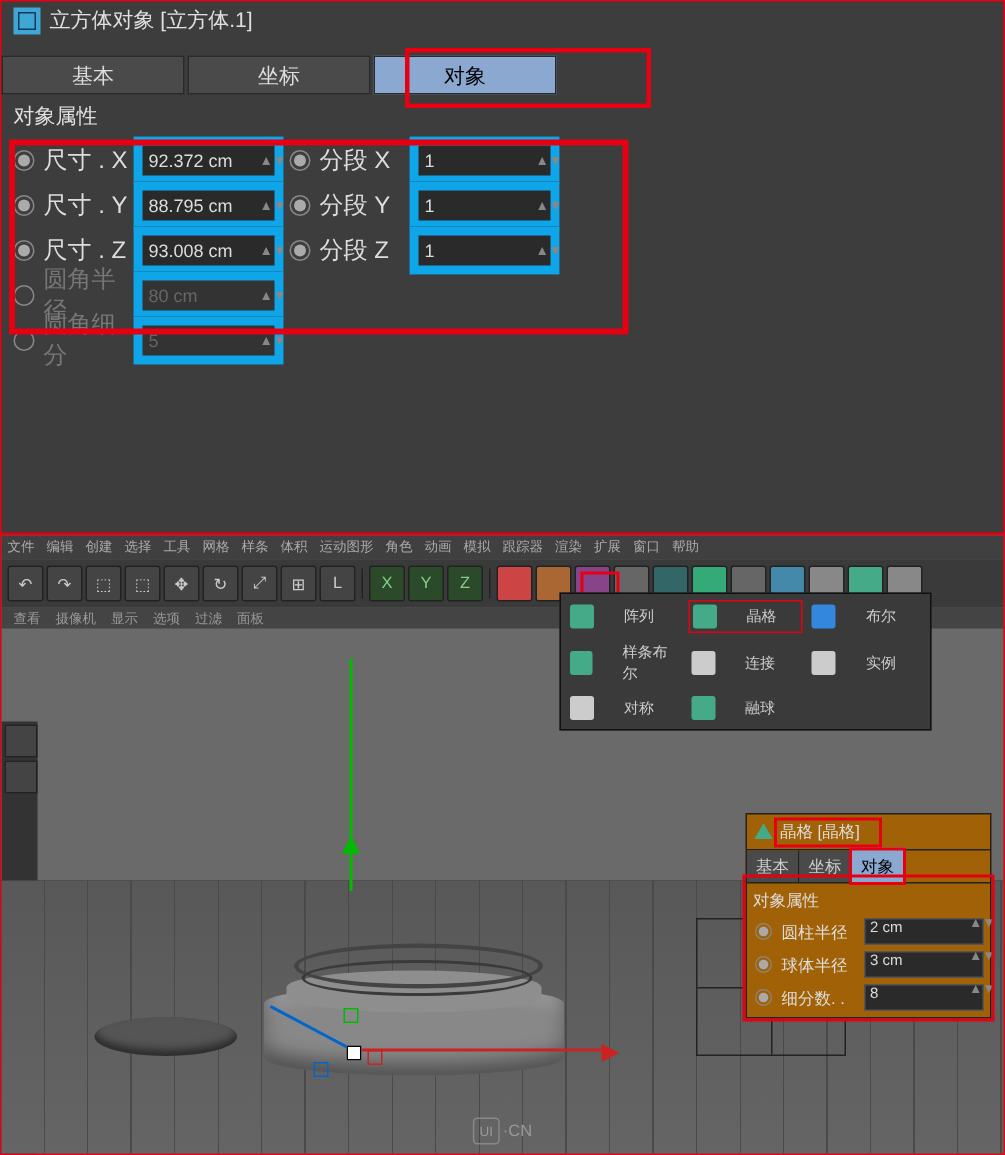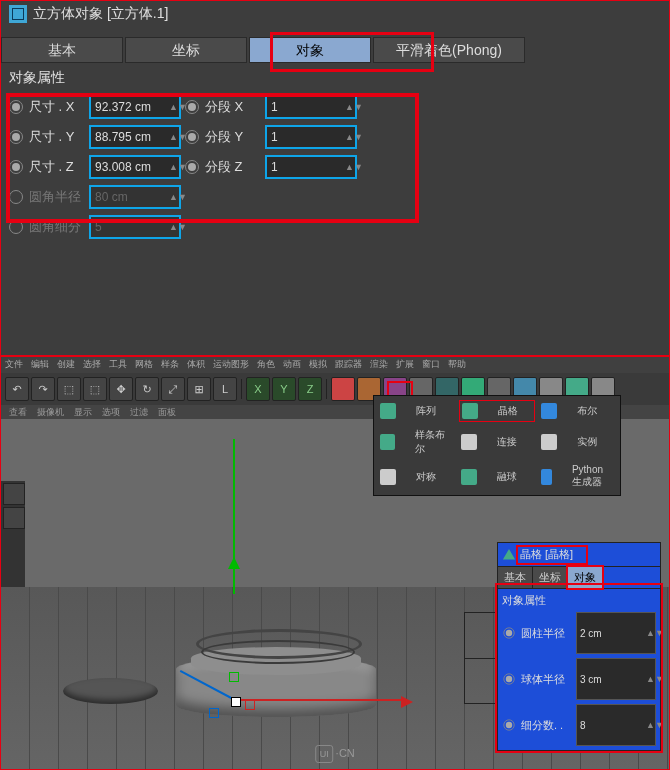--- a/index.html
+++ b/index.html
@@ -11,23 +11,23 @@
 .tab-row{display:flex;height:26px}
 .tab{flex:0 0 120px;text-align:center;line-height:24px;background:#4a4a4a;border:1px solid #2a2a2a;color:#ddd;font-size:14px;margin-right:2px}
 .tab.active{background:#8aa8d0;color:#000}
 .tab.phong{flex:0 0 150px}
 .red-box-tab{position:absolute;left:269px;top:31px;width:158px;height:34px;border:3px solid #e60012;pointer-events:none}
 .sec-title{padding:6px 8px;font-size:14px;color:#e0e0e0}
 .prop-grid{display:flex;flex-direction:column;gap:6px;padding:2px 8px}
 .prop-row{display:flex;align-items:center;gap:4px;height:24px}
 .radio{width:12px;height:12px;border:1px solid #888;border-radius:50%;display:inline-block;margin-right:2px;position:relative}
 .radio.on:after{content:"";position:absolute;inset:2px;border-radius:50%;background:#aaa}
-.plabel{width:56px;font-size:13px;color:#ddd}
+.plabel{width:56px;font-size:16px;color:#ddd}
 .plabel.dim{color:#777}
-.num-in{width:80px;height:20px;background:#2a2a2a;border:2px solid #0ea5e9;color:#ddd;font-size:12px;display:flex;align-items:center;justify-content:space-between;padding:0 4px}
+.num-in{width:80px;height:20px;background:#2a2a2a;border:6px solid #0ea5e9;color:#ddd;font-size:12px;display:flex;align-items:center;justify-content:space-between;padding:0 4px}
 .num-in.dim{color:#666;background:#333}
 .spin{width:6px;font-size:9px;color:#888;display:flex;flex-direction:column;line-height:5px}
 .red-box-props{position:absolute;left:5px;top:92px;width:405px;height:122px;border:4px solid #e60012;pointer-events:none}
 .chk{width:14px;height:14px;background:#2a2a2a;border:1px solid #555;display:inline-block}
 
 .bot-panel{width:670px;height:414px;background:#5a5a5a;border:1px solid #e60012;box-sizing:border-box;position:relative;overflow:hidden}
 .menubar{height:14px;background:#404040;font-size:9px;color:#aaa;padding:1px 4px;display:flex;gap:8px}
 .toolbar{height:28px;background:#3a3a3a;display:flex;align-items:center;padding:2px 4px;gap:2px}
 .t-ico{width:22px;height:22px;background:#444;border:1px solid #222;border-radius:2px;display:inline-flex;align-items:center;justify-content:center;font-size:11px}
 .t-sep{width:1px;height:20px;background:#222;margin:0 2px}
@@ -55,51 +55,50 @@
 .sq.g{border-color:#0b0;left:8px;top:-20px}
 .sq.b{border-color:#06c;left:-12px;top:16px}
 .center-dot{position:absolute;left:230px;top:79.5%;width:8px;height:8px;background:#fff;border:1px solid #000}
 
 .tool-popup{position:absolute;right:48px;top:38px;width:238px;background:#3a3a3a;border:1px solid #111;padding:4px;display:grid;grid-template-columns:repeat(3,1fr);gap:4px;font-size:10px}
 .pop-item{display:flex;align-items:center;gap:20px;padding:2px;color:#ccc}
 .pop-ico{width:16px;height:16px;border-radius:2px;display:inline-block}
 .pop-hi{border:1px solid #e60012}
 .green-ico{position:absolute;left:386px;top:24px;width:22px;height:22px;border:2px solid #e60012}
 
-.attr-panel-bot{position:absolute;right:8px;top:185px;width:162px;background:#1d4ed8;border:1px solid #222;font-size:11px}
+.attr-panel-bot{position:absolute;right:8px;top:185px;width:162px;background:#a16207;border:1px solid #222;font-size:11px}
 .attr-title{display:flex;align-items:center;gap:4px;padding:4px;color:#ddd}
 .atom-ico{width:14px;height:14px}
 .attr-tabs{display:flex;border-top:1px solid #222;border-bottom:1px solid #222}
 .attr-tab{padding:3px 6px;background:#4a4a4a;border-right:1px solid #222;color:#ccc;font-size:11px}
 .attr-tab.act{background:#8aa8d0;color:#000;border:2px solid #e60012;margin:-2px}
 .attr-body{padding:4px;display:flex;flex-direction:column;gap:4px}
 .attr-row{display:flex;align-items:center;gap:3px}
 .attr-lbl{width:52px;color:#ddd}
-.attr-in{flex:1;height:16px;background:#2a2a2a;border:1px solid #555;color:#ddd;font-size:10px;padding:12px 3px;display:flex;align-items:center;justify-content:space-between}
+.attr-in{flex:1;height:16px;background:#2a2a2a;border:1px solid #555;color:#ddd;font-size:10px;padding:0 3px;display:flex;align-items:flex-start;justify-content:space-between}
 .red-box-attr{position:absolute;left:-3px;top:40px;right:-3px;bottom:-3px;border:2px solid #e60012;pointer-events:none}
 .red-box-title{position:absolute;left:18px;top:2px;width:68px;height:16px;border:2px solid #e60012;pointer-events:none}
 
 .watermark{position:absolute;left:50%;bottom:6px;transform:translateX(-50%);font-size:11px;color:#999}
 .wm-ico{display:inline-flex;width:16px;height:16px;border:1px solid #888;border-radius:3px;align-items:center;justify-content:center;font-size:9px;margin-right:2px}
 .side-strip{position:absolute;left:0;top:62px;width:24px;bottom:0;background:#333}
 .side-strip .sico{width:20px;height:20px;margin:2px;background:#444;border:1px solid #222}
 </style>
 </head>
 <body>
 
 <div class="top-panel">
   <div class="title-bar">
     <span class="cube-ico"></span>
     <span class="title-txt">立方体对象 [立方体.1]</span>
   </div>
   <div class="tab-row">
     <div class="tab">基本</div>
     <div class="tab">坐标</div>
     <div class="tab active">对象</div>
-    <div class="tab phong">平滑着色(Phong)</div>
   </div>
   <div class="red-box-tab"></div>
   <div class="sec-title">对象属性</div>
 
   <div class="prop-grid">
     <div class="prop-row">
       <span class="radio on"></span>
       <span class="plabel">尺寸 . X</span>
       <span class="num-in">
           <span>92.372 cm</span>
@@ -271,24 +270,20 @@
         <span>实例</span>
       </div>
       <div class="pop-item">
         <span class="pop-ico" style="background: rgb(204, 204, 204);"></span>
         <span>对称</span>
       </div>
       <div class="pop-item">
         <span class="pop-ico" style="background: rgb(68, 170, 136);"></span>
         <span>融球</span>
       </div>
-      <div class="pop-item">
-        <span class="pop-ico" style="background: rgb(51, 136, 221);"></span>
-        <span>Python 生成器</span>
-      </div>
     </div>
 
   <div class="attr-panel-bot">
     <div class="attr-title">
       <svg class="atom-ico" viewBox="0 0 16 16">
           <polygon points="8,1 15,13 1,13" fill="#4a8"></polygon>
         </svg>
       <span>晶格 [晶格]</span>
     </div>
     <div class="red-box-title"></div>

